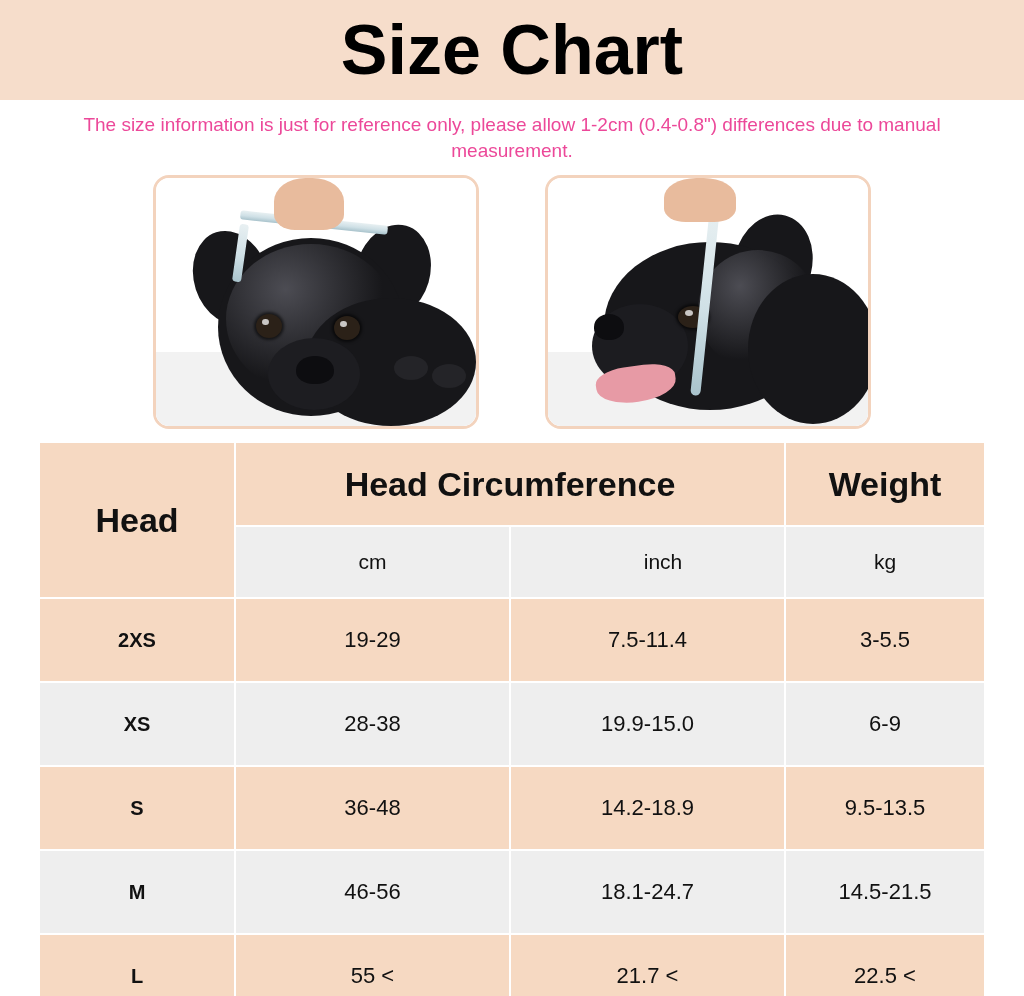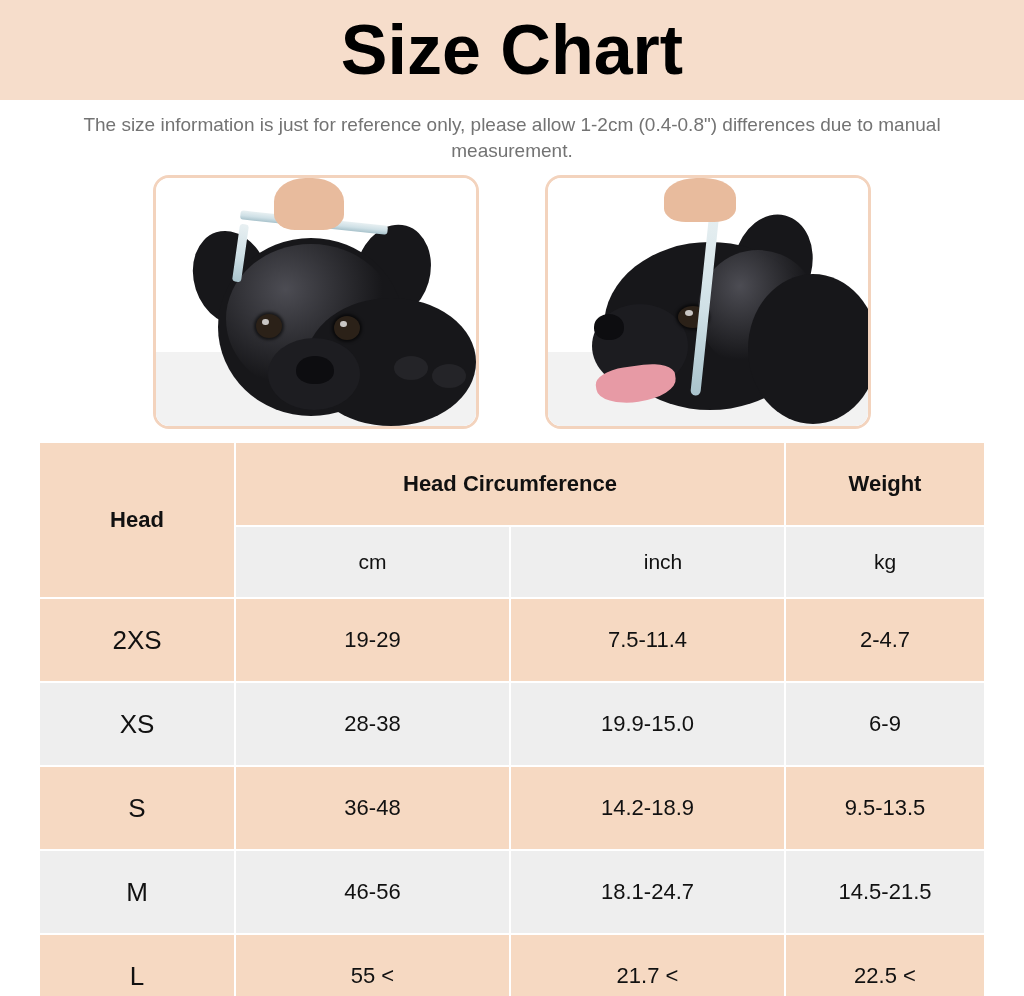--- a/index.html
+++ b/index.html
@@ -29,21 +29,21 @@
   .title-text {
     font-size: 70px;
     font-weight: bold;
     color: #000000;
     letter-spacing: 0px;
     line-height: 1;
   }
   .subtitle {
     text-align: center;
     font-size: 19px;
-    color: #737373;
+    color: #ec4899;
     line-height: 1.35;
     padding: 12px 60px 0 60px;
   }
   .photos {
     display: flex;
     justify-content: center;
     gap: 66px;
     margin-top: 12px;
   }
   .photo-card {
@@ -130,32 +130,32 @@
     vertical-align: middle;
     color: #111111;
   }
   .peach {
     background: #f6d9c2;
   }
   .grey {
     background: #eeeeee;
   }
   .hdr {
-    font-size: 22px;
+    font-size: 34px;
     font-weight: bold;
     height: 80px;
   }
   .sub-hdr {
     font-size: 21px;
     font-weight: normal;
     height: 68px;
   }
   .size-cell {
-    font-size: 26px;
-    font-weight: normal;
+    font-size: 20px;
+    font-weight: bold;
     height: 80px;
   }
   .val-cell {
     font-size: 22px;
     font-weight: normal;
     height: 80px;
     margin-left: 40px;
   }
   .outer-border {
     border: 2px solid #ddd0c5;
@@ -239,21 +239,21 @@
         <tr>
           <td class="grey sub-hdr" style="width:278px;">cm</td>
           <td class="grey sub-hdr" style="width:282px;padding-left:32px;">inch</td>
           <td class="grey sub-hdr">kg</td>
         </tr>
 
         <tr>
           <td class="peach size-cell">2XS</td>
           <td class="peach val-cell">19-29</td>
           <td class="peach val-cell">7.5-11.4</td>
-          <td class="peach val-cell">2-4.7</td>
+          <td class="peach val-cell">3-5.5</td>
         </tr>
 
         <tr>
           <td class="grey size-cell">XS</td>
           <td class="grey val-cell">28-38</td>
           <td class="grey val-cell">19.9-15.0</td>
           <td class="grey val-cell">6-9</td>
         </tr>
 
         <tr>

